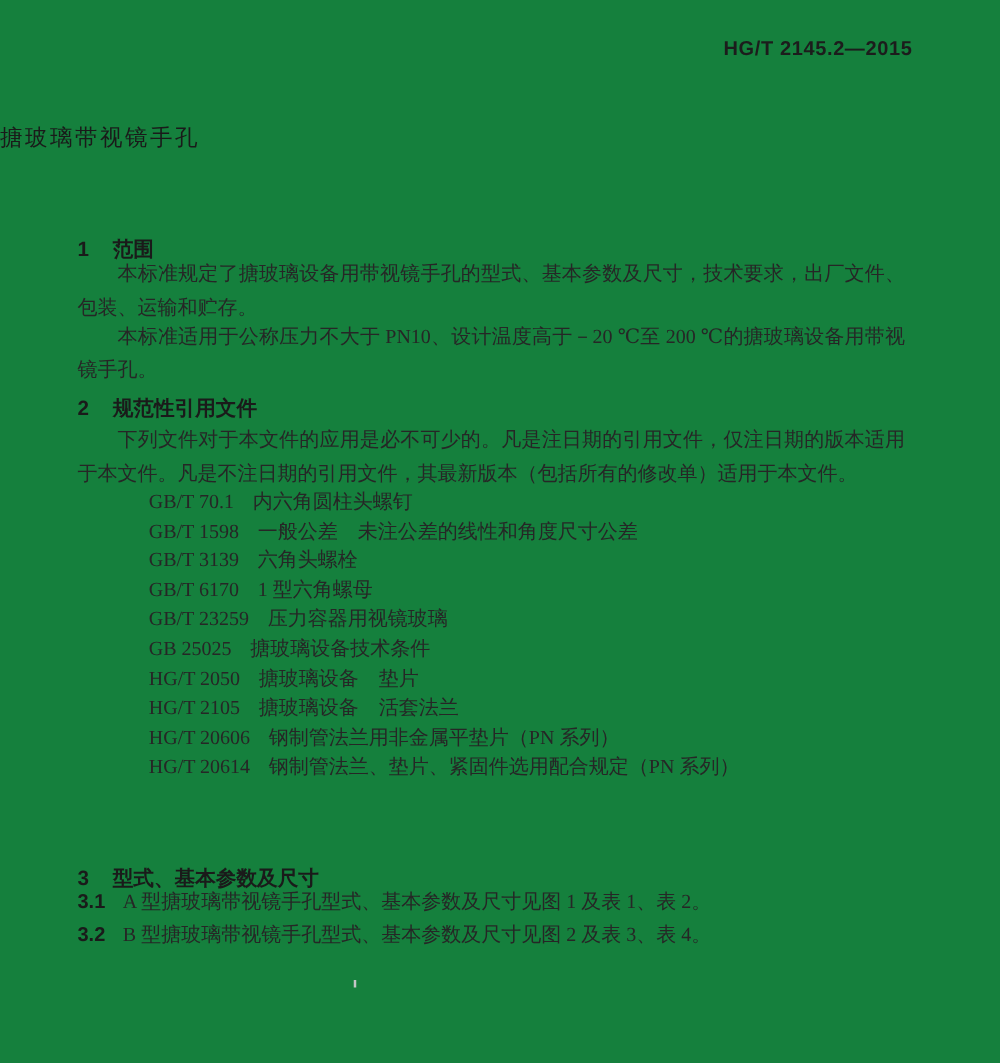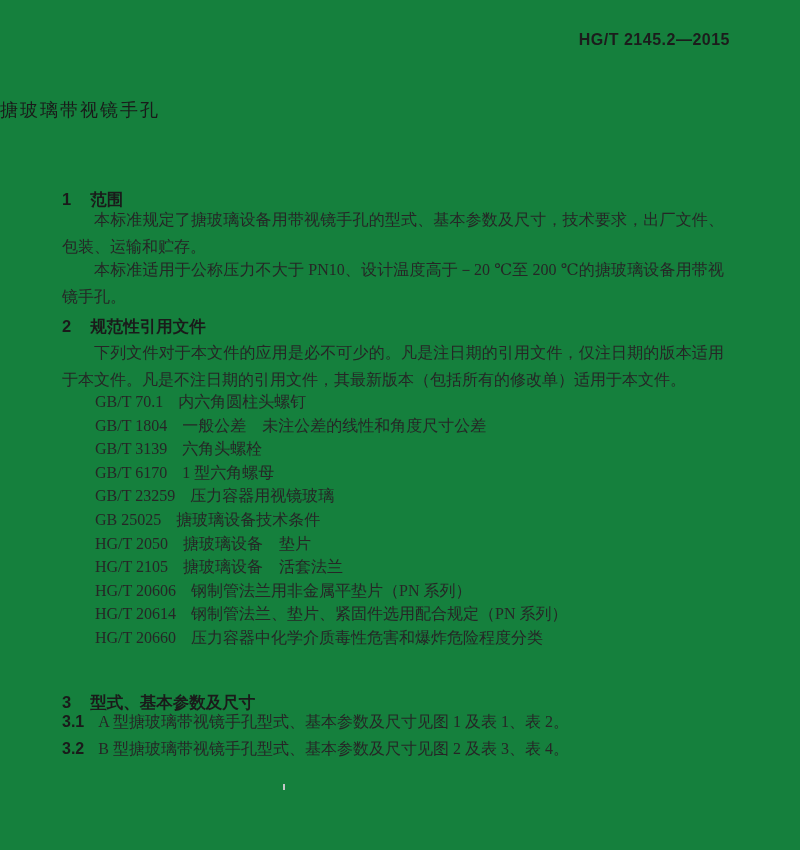--- a/index.html
+++ b/index.html
@@ -67,20 +67,21 @@
     left: 95px;
     right: 66px;
     top: 390px;
     font-size: 16px;
     color: #262626;
   }
   .ref-row {
     height: 23.6px;
     line-height: 23.6px;
     white-space: nowrap;
+    margin-left: 24px;
   }
   .ref-code {
     display: inline-block;
     margin-right: 15px;
   }
   .ref-formula {
     margin-left: 14px;
   }
   .ref-formula i {
     font-family: "Liberation Serif", "DejaVu Serif", serif;
@@ -131,21 +132,21 @@
   <div class="sec-heading" style="top:300px">
     <span class="num">2</span><span>规范性引用文件</span>
   </div>
   <div class="para" style="top:339px">下列文件对于本文件的应用是必不可少的。凡是注日期的引用文件，仅注日期的版本适用于本文件。凡是不注日期的引用文件，其最新版本（包括所有的修改单）适用于本文件。</div>
 
   <div class="ref-list">
       <div class="ref-row">
     <span class="ref-code">GB/T 70.1</span><span class="ref-title">内六角圆柱头螺钉</span>
   </div>
       <div class="ref-row">
-    <span class="ref-code">GB/T 1804</span><span class="ref-title">一般公差　未注公差的线性和角度尺寸公差</span>
+    <span class="ref-code">GB/T 1598</span><span class="ref-title">一般公差　未注公差的线性和角度尺寸公差</span>
   </div>
       <div class="ref-row">
     <span class="ref-code">GB/T 3139</span><span class="ref-title">六角头螺栓</span>
   </div>
       <div class="ref-row">
     <span class="ref-code">GB/T 6170</span><span class="ref-title">1 型六角螺母</span>
   </div>
       <div class="ref-row">
     <span class="ref-code">GB/T 23259</span><span class="ref-title">压力容器用视镜玻璃</span>
   </div>
@@ -157,23 +158,20 @@
   </div>
       <div class="ref-row">
     <span class="ref-code">HG/T 2105</span><span class="ref-title">搪玻璃设备　活套法兰</span>
   </div>
       <div class="ref-row">
     <span class="ref-code">HG/T 20606</span><span class="ref-title">钢制管法兰用非金属平垫片（PN 系列）</span>
   </div>
       <div class="ref-row">
     <span class="ref-code">HG/T 20614</span><span class="ref-title">钢制管法兰、垫片、紧固件选用配合规定（PN 系列）</span>
   </div>
-      <div class="ref-row">
-    <span class="ref-code">HG/T 20660</span><span class="ref-title">压力容器中化学介质毒性危害和爆炸危险程度分类</span>
-  </div>
     </div>
 
   <div class="sec-heading" style="top:676px">
     <span class="num">3</span><span>型式、基本参数及尺寸</span>
   </div>
   <div class="clause" style="top:710px"><span>
     <span class="clause-num">3.1</span><span class="clause-text">A 型搪玻璃带视镜手孔型式、基本参数及尺寸见图 1 及表 1、表 2。</span>
   </span></div>
   <div class="clause" style="top:737px"><span>
     <span class="clause-num">3.2</span><span class="clause-text">B 型搪玻璃带视镜手孔型式、基本参数及尺寸见图 2 及表 3、表 4。</span>

